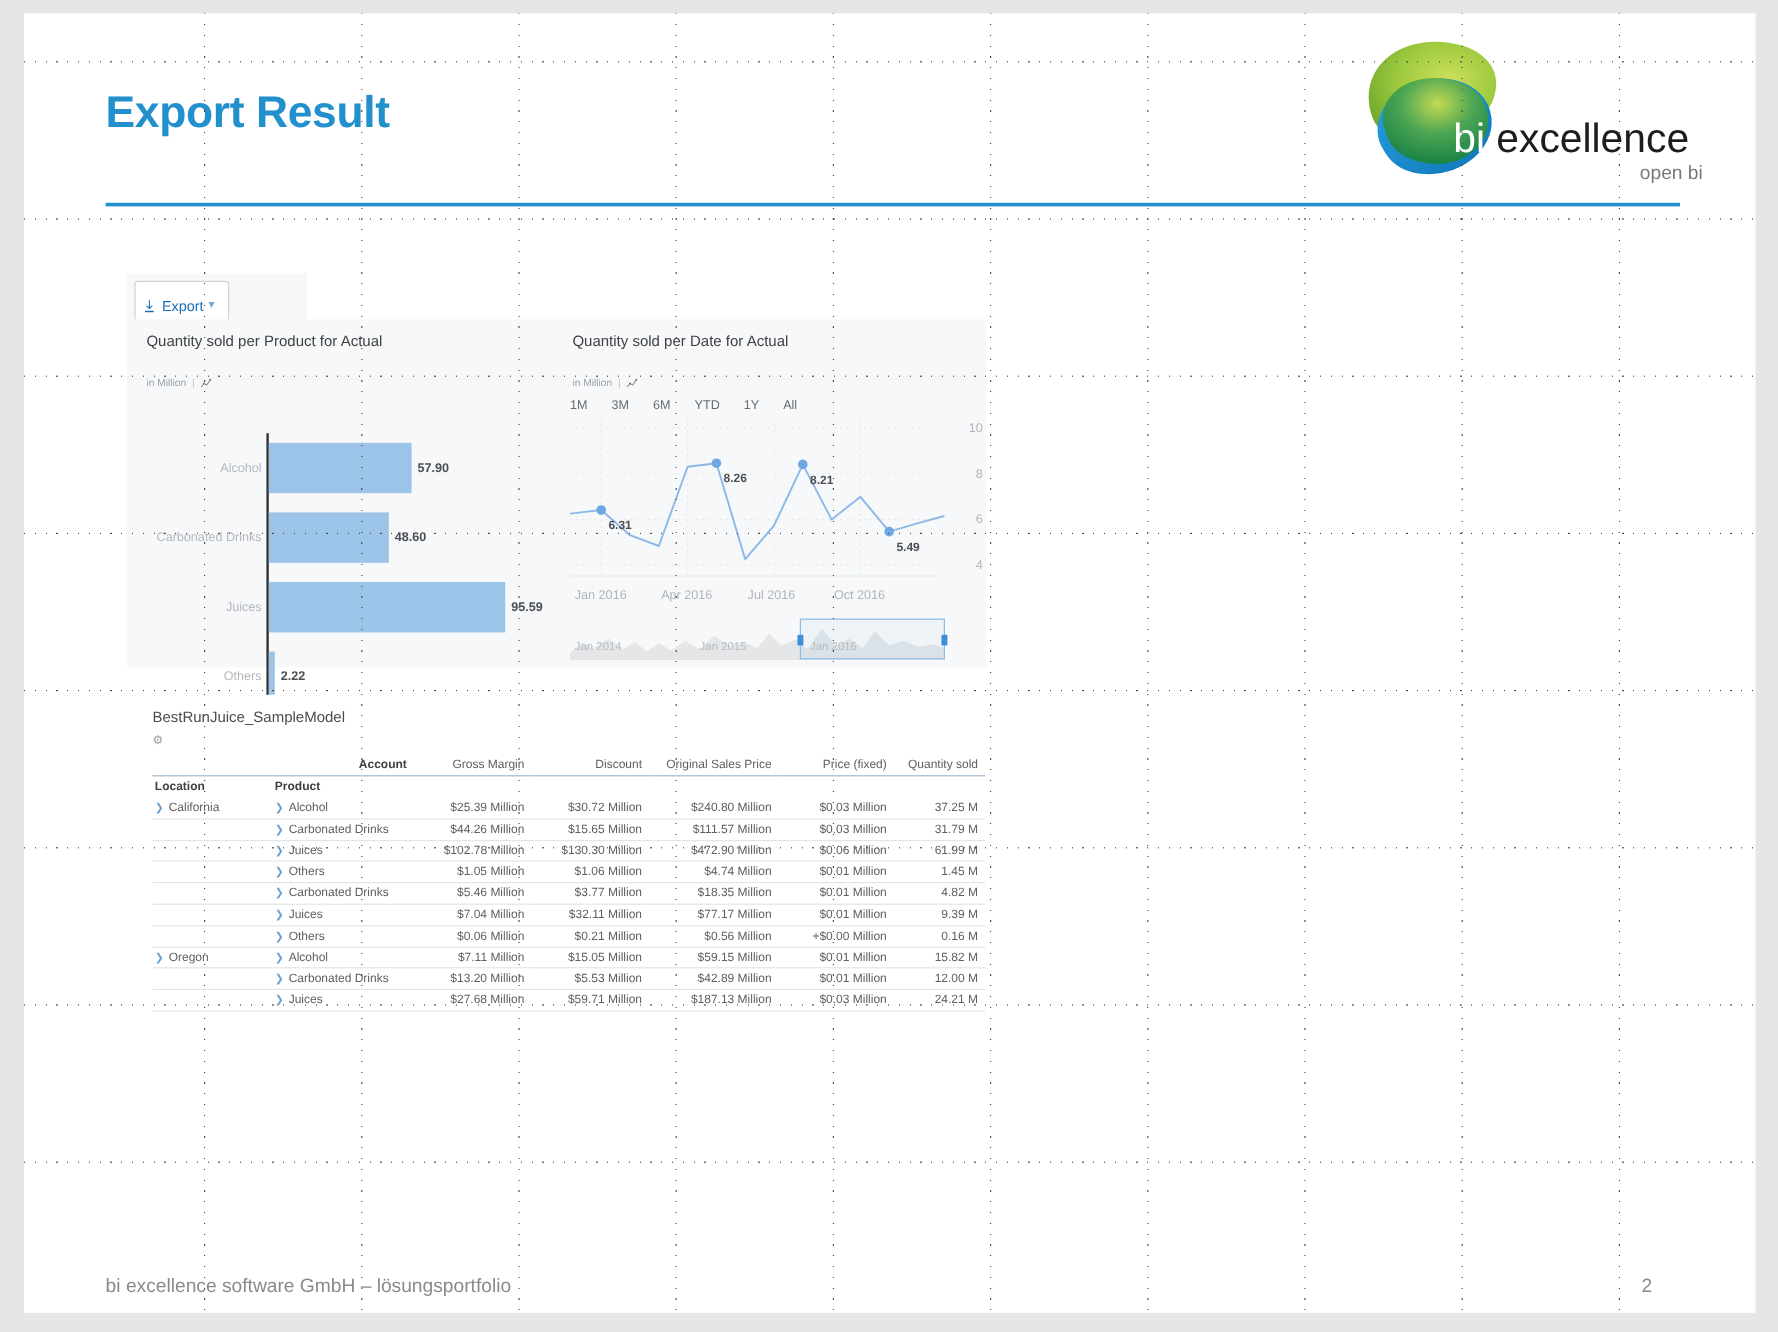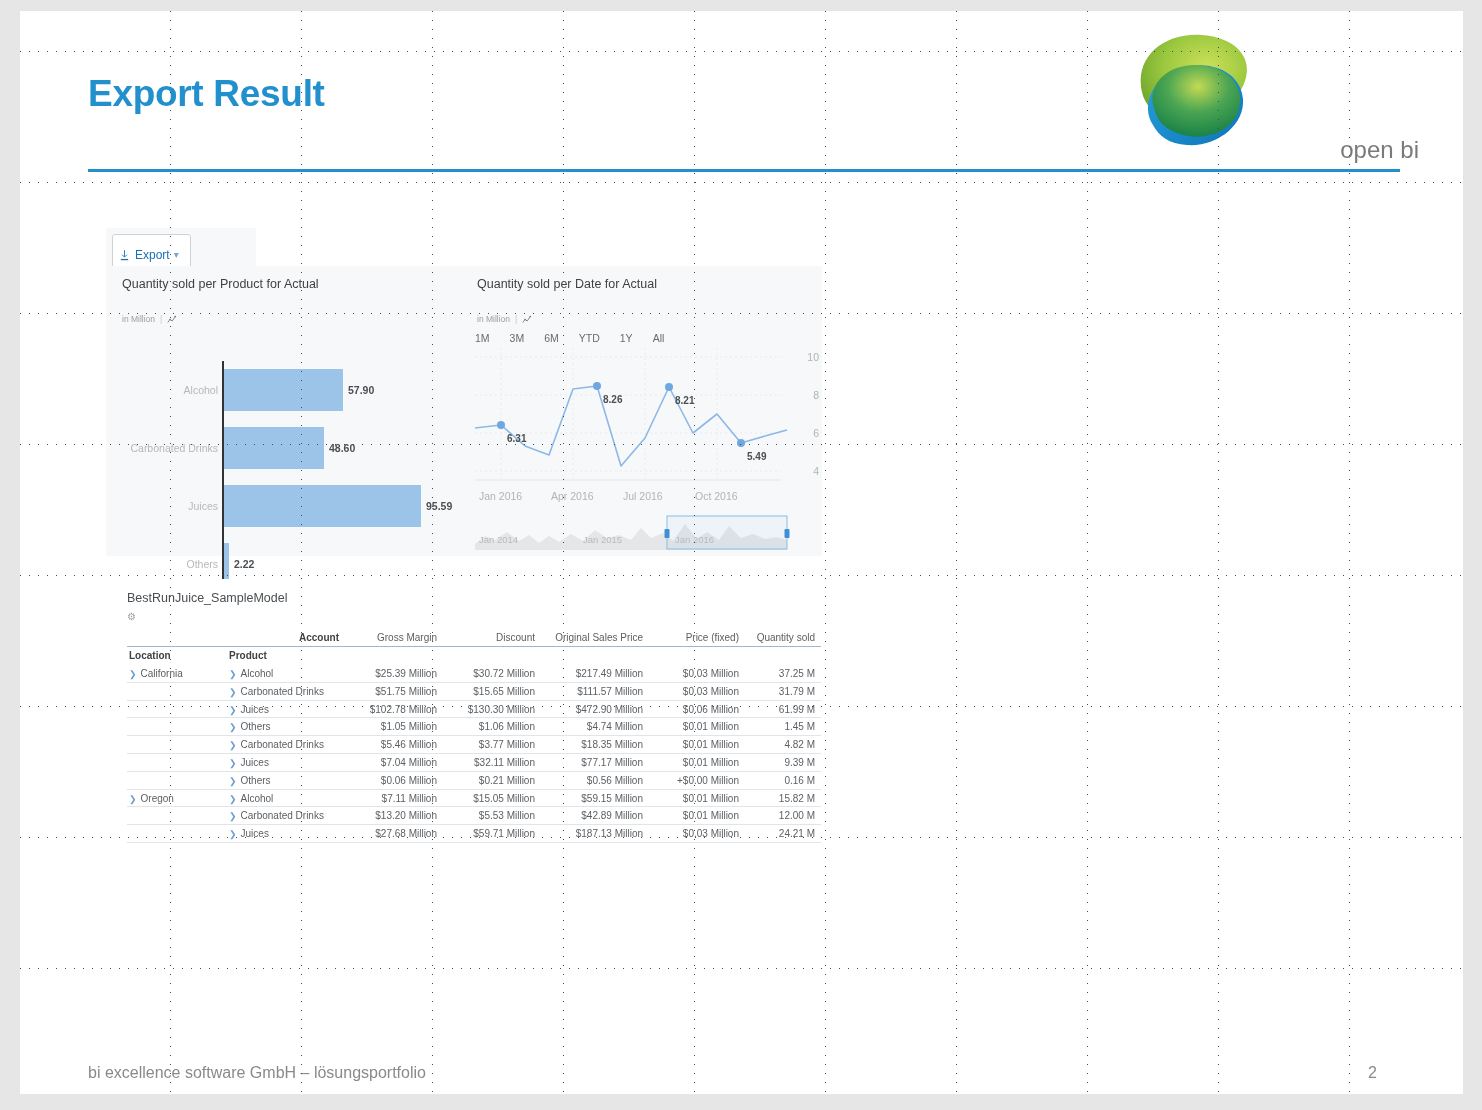--- a/index.html
+++ b/index.html
@@ -53,21 +53,21 @@
     width: 300px; height: 140px;
   }
   #logo .mark { position: absolute; left: 8px; top: 6px; width: 146px; height: 128px; }
   #logo .brand {
     position: absolute; left: 88px; top: 74px;
     font-size: 34px; color: #1d1d1b; white-space: nowrap;
   }
   #logo .brand .bi { color: #ffffff; font-weight: 400; }
   #logo .tagline {
     position: absolute; right: 4px; top: 113px;
-    font-size: 24px; color: #7a7a7a;
+    font-size: 16px; color: #7a7a7a;
   }
 
   
   #widget { position: absolute; left: 86px; top: 217px; width: 716px; }
   #exportbar {
     position: relative;
     width: 150px; height: 38px;
     background: #f7f8f9;
   }
   #exportbar-bg { position: absolute; left:0; top:0; width: 150px; height: 38px; background: #f7f8f9; }
@@ -201,20 +201,21 @@
         </radialGradient>
         <linearGradient id="gB" x1="0" y1="0" x2="1" y2="1">
           <stop offset="0%" stop-color="#29a3e0"></stop>
           <stop offset="100%" stop-color="#0e74b8"></stop>
         </linearGradient>
       </defs>
       <path d="M10 58 C6 26 34 4 70 6 C104 8 122 28 114 52 C104 82 62 98 34 88 C18 82 12 72 10 58 Z" fill="url(#gG)"></path>
       <path d="M22 96 C10 78 20 50 48 40 C80 29 110 44 112 70 C114 96 86 118 56 116 C38 115 28 107 22 96 Z" fill="url(#gB)"></path>
       <path d="M24 82 C14 58 34 36 64 36 C96 36 114 56 108 80 C102 103 72 114 46 104 C33 99 27 92 24 82 Z" fill="url(#gT)" opacity="0.96"></path>
     </svg>
+    <div class="brand"><span class="bi">bi</span> <span>excellence</span></div>
     <div class="tagline">open bi</div>
   </div>
 
   <div id="widget">
 
     <div id="exportbar">
       <div id="exportbar-bg"></div>
       <div id="export-btn">
         <svg width="13" height="13" viewBox="0 0 16 16">
           <path d="M8 1.5 L8 9.5 M5 7 L8 10 L11 7" fill="none" stroke="#1b6fb8" stroke-width="1.1"></path>
@@ -375,28 +376,28 @@
             <td></td>
             <td></td>
             <td></td>
             <td></td>
         </tr>
       <tr>
             <td class="loc"><span class="caret">❯</span>California</td>
             <td class="prod"><span class="caret">❯</span>Alcohol</td>
             <td class="num">$25.39 Million</td>
             <td class="num">$30.72 Million</td>
-            <td class="num">$217.49 Million</td>
+            <td class="num">$240.80 Million</td>
             <td class="num">$0.03 Million</td>
             <td class="num">37.25 M</td>
           </tr>
           <tr>
             <td class="loc"></td>
             <td class="prod"><span class="caret">❯</span>Carbonated Drinks</td>
-            <td class="num">$51.75 Million</td>
+            <td class="num">$44.26 Million</td>
             <td class="num">$15.65 Million</td>
             <td class="num">$111.57 Million</td>
             <td class="num">$0.03 Million</td>
             <td class="num">31.79 M</td>
           </tr>
           <tr>
             <td class="loc"></td>
             <td class="prod"><span class="caret">❯</span>Juices</td>
             <td class="num">$102.78 Million</td>
             <td class="num">$130.30 Million</td>

